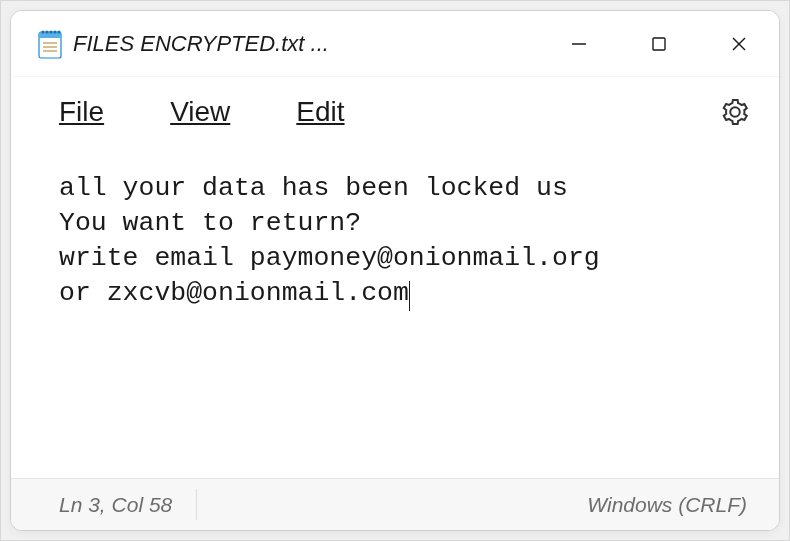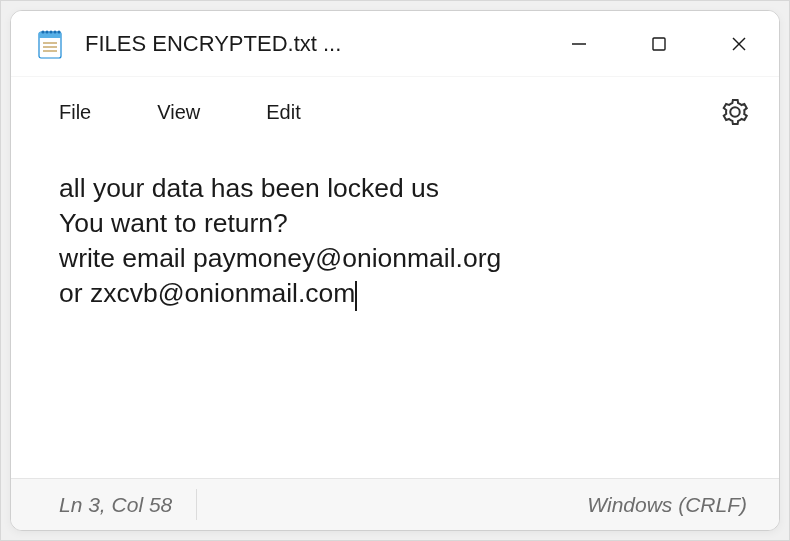--- a/index.html
+++ b/index.html
@@ -34,21 +34,22 @@
       display: flex;
       align-items: center;
       background: #fff;
       border-bottom: 1px solid #f5f5f5;
     }
     .titlebar-left {
       display: flex;
       align-items: center;
       padding-left: 26px;
       flex: 1;
-      gap: 22px;
+      gap: 10px;
+      font-style: italic;
     }
     .app-icon {
       width: 26px;
       height: 32px;
       display: inline-block;
     }
     .title-text {
       font-size: 22px;
       color: #1a1a1a;
       white-space: nowrap;
@@ -68,42 +69,43 @@
       cursor: pointer;
     }
     .menubar {
       height: 70px;
       display: flex;
       align-items: center;
       padding: 0 20px;
       gap: 10px;
     }
     .menu-item {
-      font-size: 20px;
+      font-size: 28px;
       color: #1a1a1a;
       padding: 8px 28px;
       cursor: pointer;
       border-radius: 4px;
+      text-decoration: underline;
     }
     .menubar-spacer {
       flex: 1;
     }
     .gear-btn {
       width: 48px;
       height: 48px;
       display: flex;
       align-items: center;
       justify-content: center;
       cursor: pointer;
       border-radius: 4px;
     }
     .content {
       flex: 1;
       padding: 24px 48px;
-      font-family: Liberation Sans, sans-serif;
+      font-family: Liberation Mono, monospace;
       font-size: 26.5px;
       color: #1a1a1a;
       line-height: 1.32;
       white-space: pre-wrap;
       position: relative;
     }
     .caret {
       display: inline-block;
       width: 1.5px;
       height: 30px;

